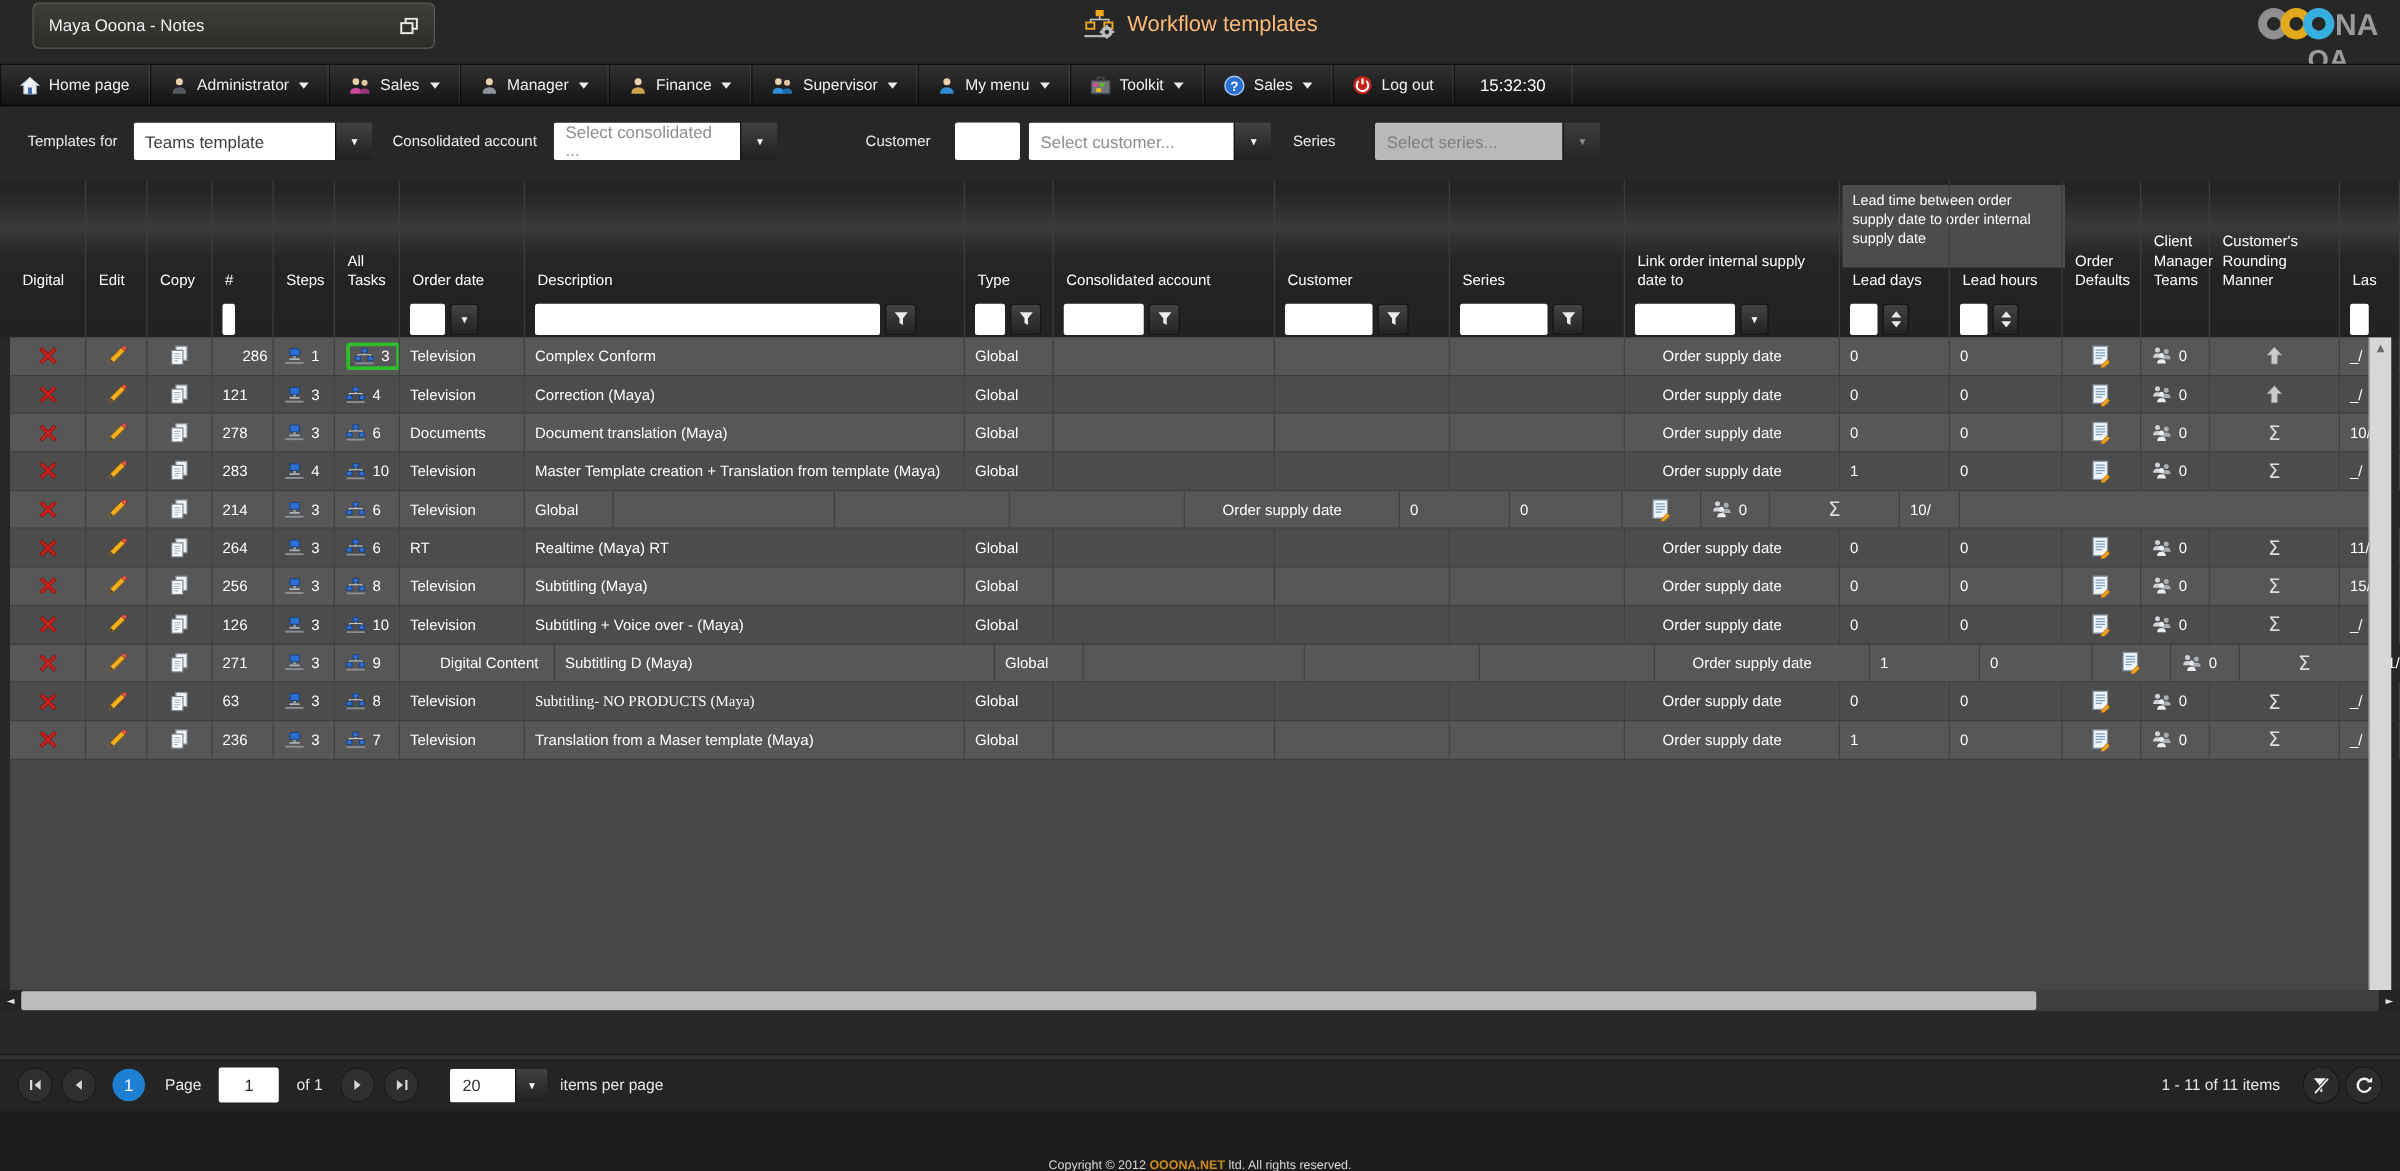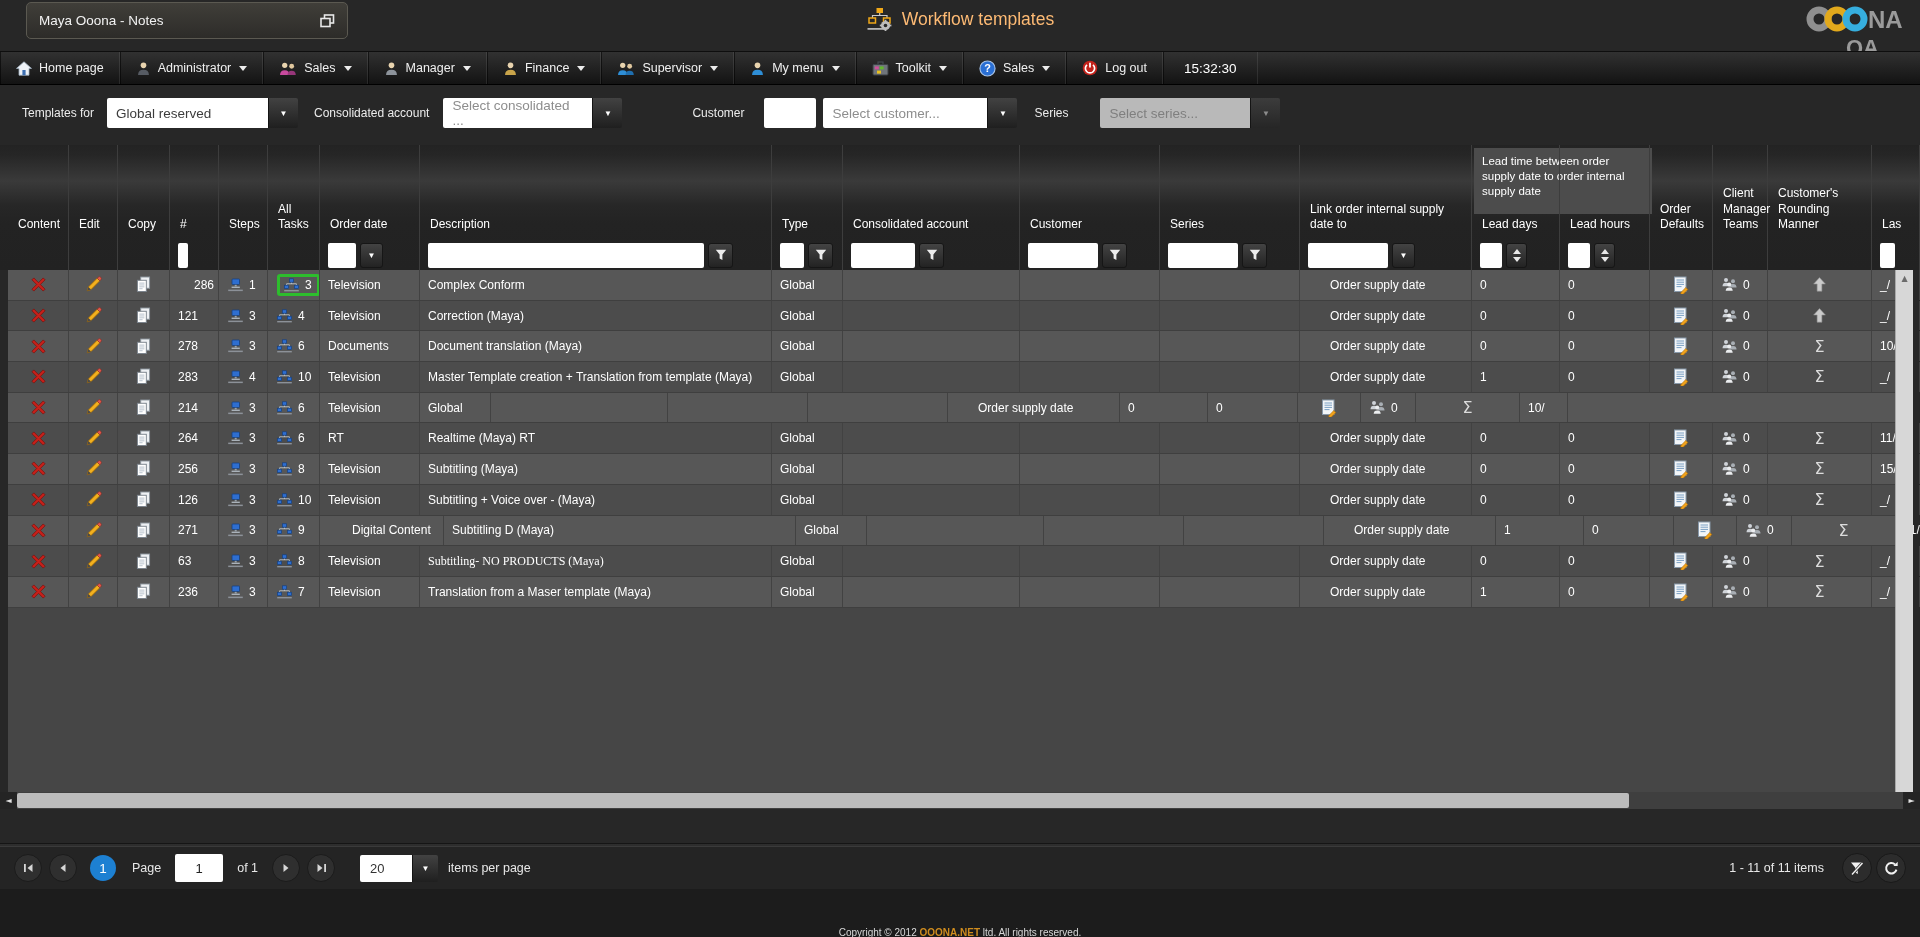--- a/index.html
+++ b/index.html
@@ -257,21 +257,21 @@
           </span>
           <span>Log out</span>
         </div>
       </div>
     <div class="nav-clock">15:32:30</div>
   </nav>
 
   <div class="filterbar">
     <span class="flabel" style="margin-left:22px">Templates for</span>
     <div class="fsel" style="margin-left:13px">
-      <span class="val" style="width:143px">Global reserved</span>
+      <span class="val" style="width:143px">Teams template</span>
       <span class="btn">
           <span>▼</span>
         </span>
     </div>
     <span class="flabel" style="margin-left:16px">Consolidated account</span>
     <div class="fsel" style="margin-left:14px">
       <span class="val ph" style="width:131px">Select consolidated ...</span>
       <span class="btn">
           <span>▼</span>
         </span>
@@ -289,21 +289,21 @@
       <span class="val ph" style="width:132px">Select series...</span>
       <span class="btn">
           <span>▼</span>
         </span>
     </div>
   </div>
 
   <div class="grid-head" id="grid-head">
     <div class="lead-group">Lead time between order supply date to order internal supply date</div>
   <div class="hcol" style="left: 8px; width: 61px;">
-        <div class="lbl">Content</div>
+        <div class="lbl">Digital</div>
         <div class="flt"></div>
       </div>
       <div class="hcol" style="left: 69px; width: 49px;">
         <div class="lbl">Edit</div>
         <div class="flt"></div>
       </div>
       <div class="hcol" style="left: 118px; width: 52px;">
         <div class="lbl">Copy</div>
         <div class="flt"></div>
       </div>

